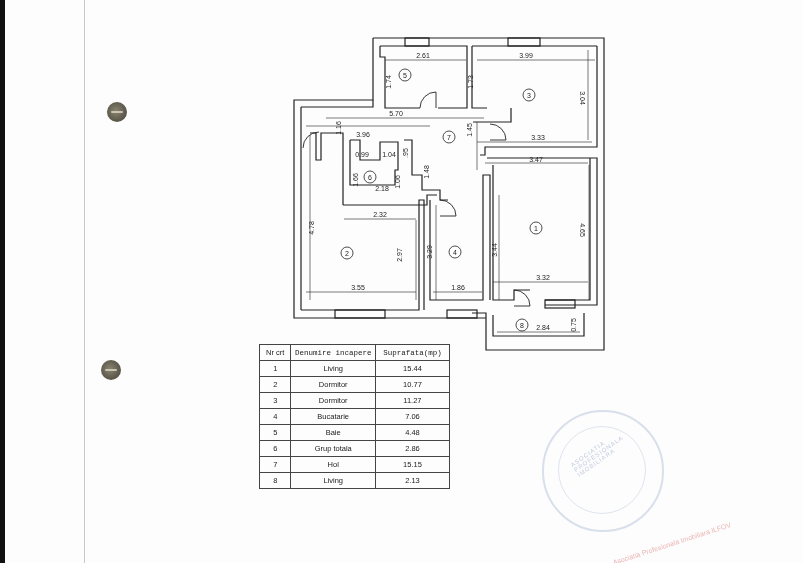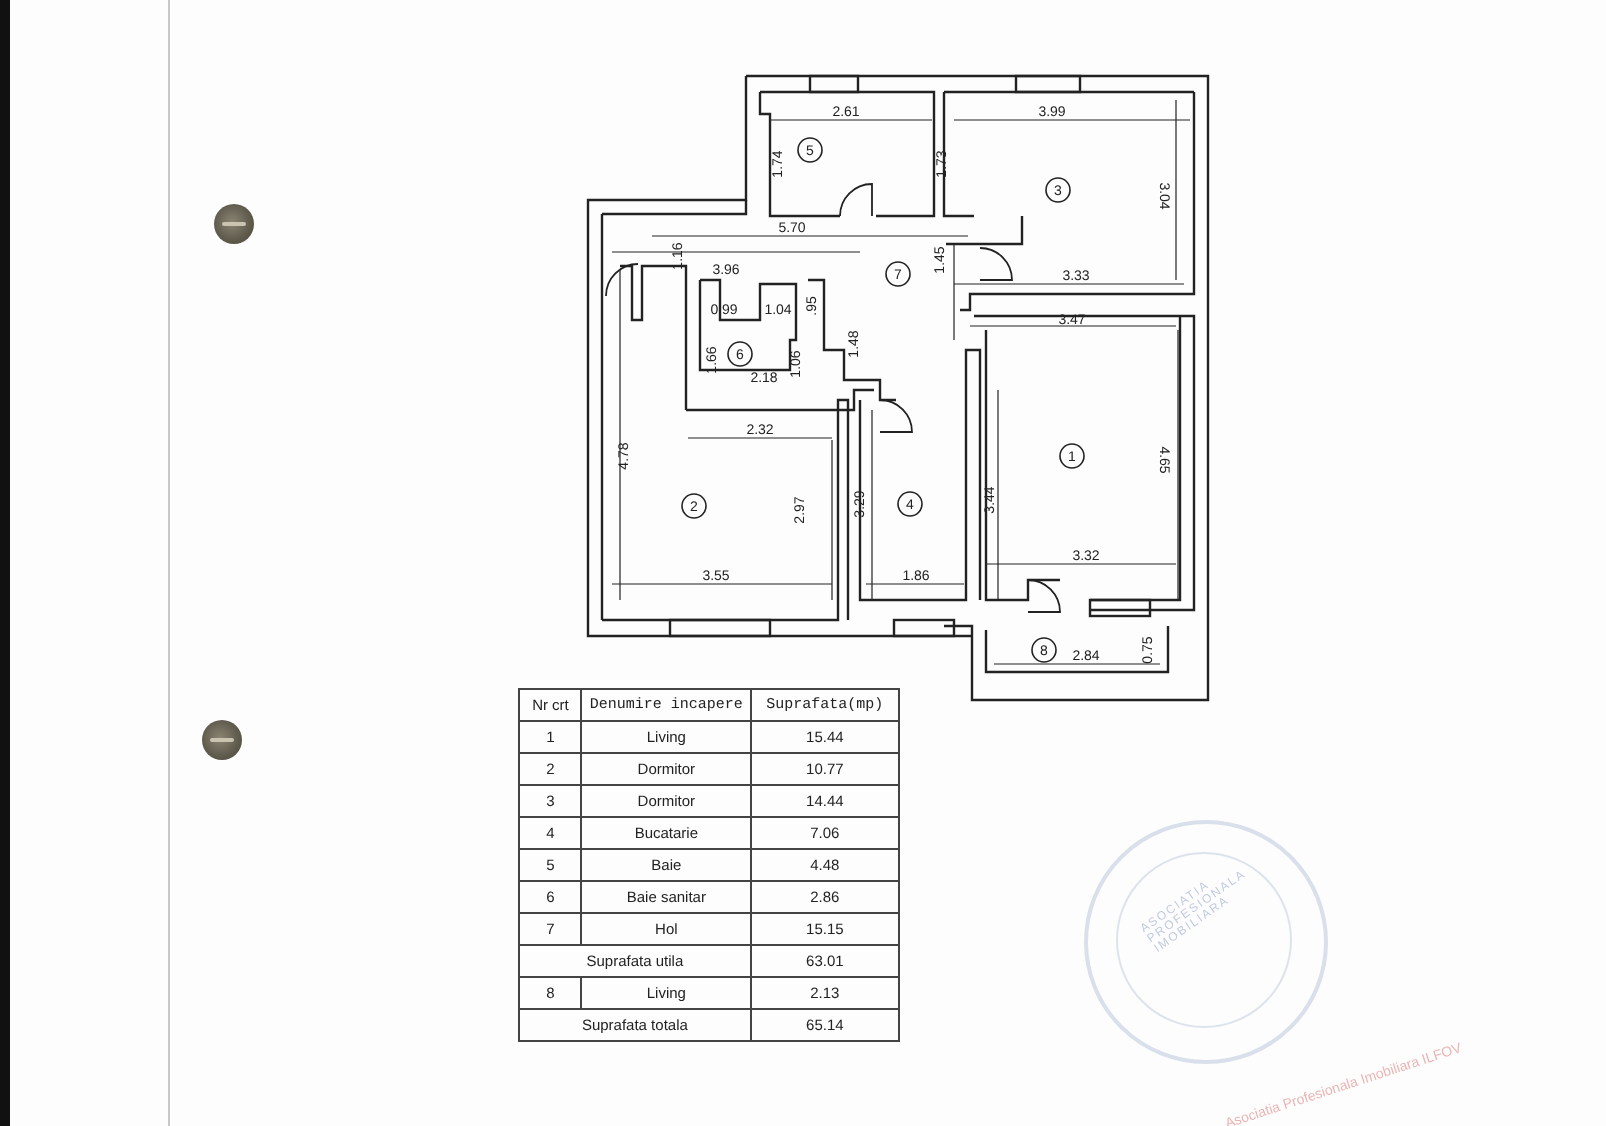--- a/index.html
+++ b/index.html
@@ -182,54 +182,46 @@
     <td>15.44</td>
   </tr>
   <tr>
     <td>2</td>
     <td>Dormitor</td>
     <td>10.77</td>
   </tr>
   <tr>
     <td>3</td>
     <td>Dormitor</td>
-    <td>14.44</td>
+    <td>11.27</td>
   </tr>
   <tr>
     <td>4</td>
     <td>Bucatarie</td>
     <td>7.06</td>
   </tr>
   <tr>
     <td>5</td>
     <td>Baie</td>
     <td>4.48</td>
   </tr>
   <tr>
     <td>6</td>
-    <td>Baie sanitar</td>
+    <td>Grup totala</td>
     <td>2.86</td>
   </tr>
   <tr>
     <td>7</td>
     <td>Hol</td>
     <td>15.15</td>
   </tr>
   <tr>
-    <td colspan="2">Suprafata utila</td>
-    <td>63.01</td>
-  </tr>
-  <tr>
     <td>8</td>
     <td>Living</td>
     <td>2.13</td>
-  </tr>
-  <tr>
-    <td colspan="2">Suprafata totala</td>
-    <td>65.14</td>
   </tr>
 </tbody>
   </table>
 
 <div class="stamp">
   <div class="stamp-inner"></div>
   <span class="stamp-text" style="left:22px;top:22px;transform:rotate(-35deg);">ASOCIATIA PROFESIONALA IMOBILIARA</span>
 </div>
 <div class="stamp-caption">Asociatia Profesionala Imobiliara ILFOV</div>
 

